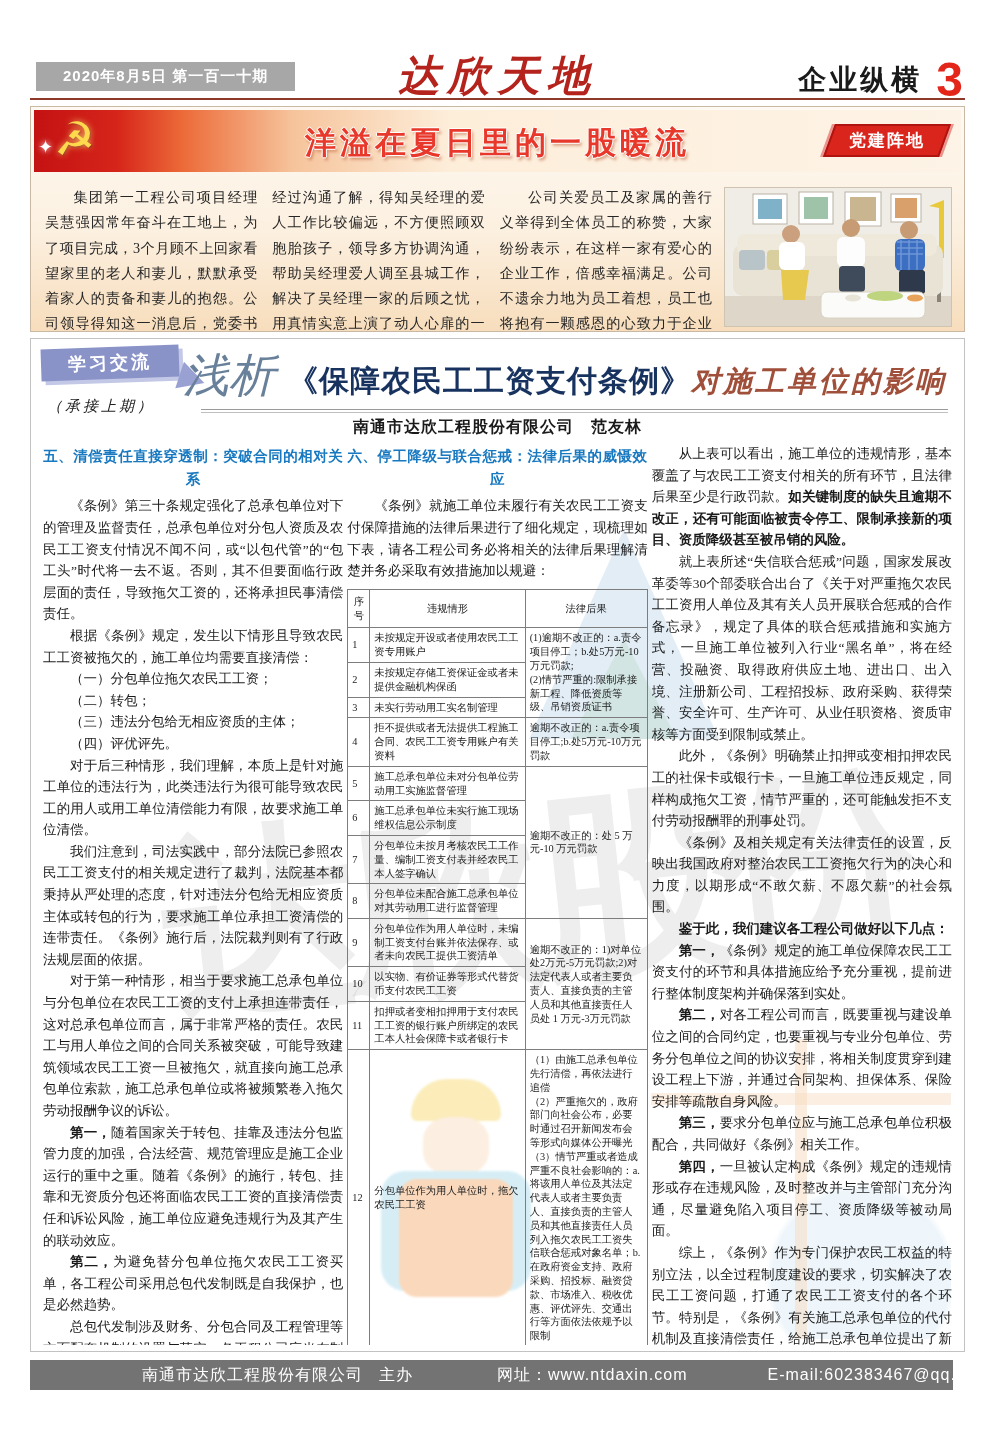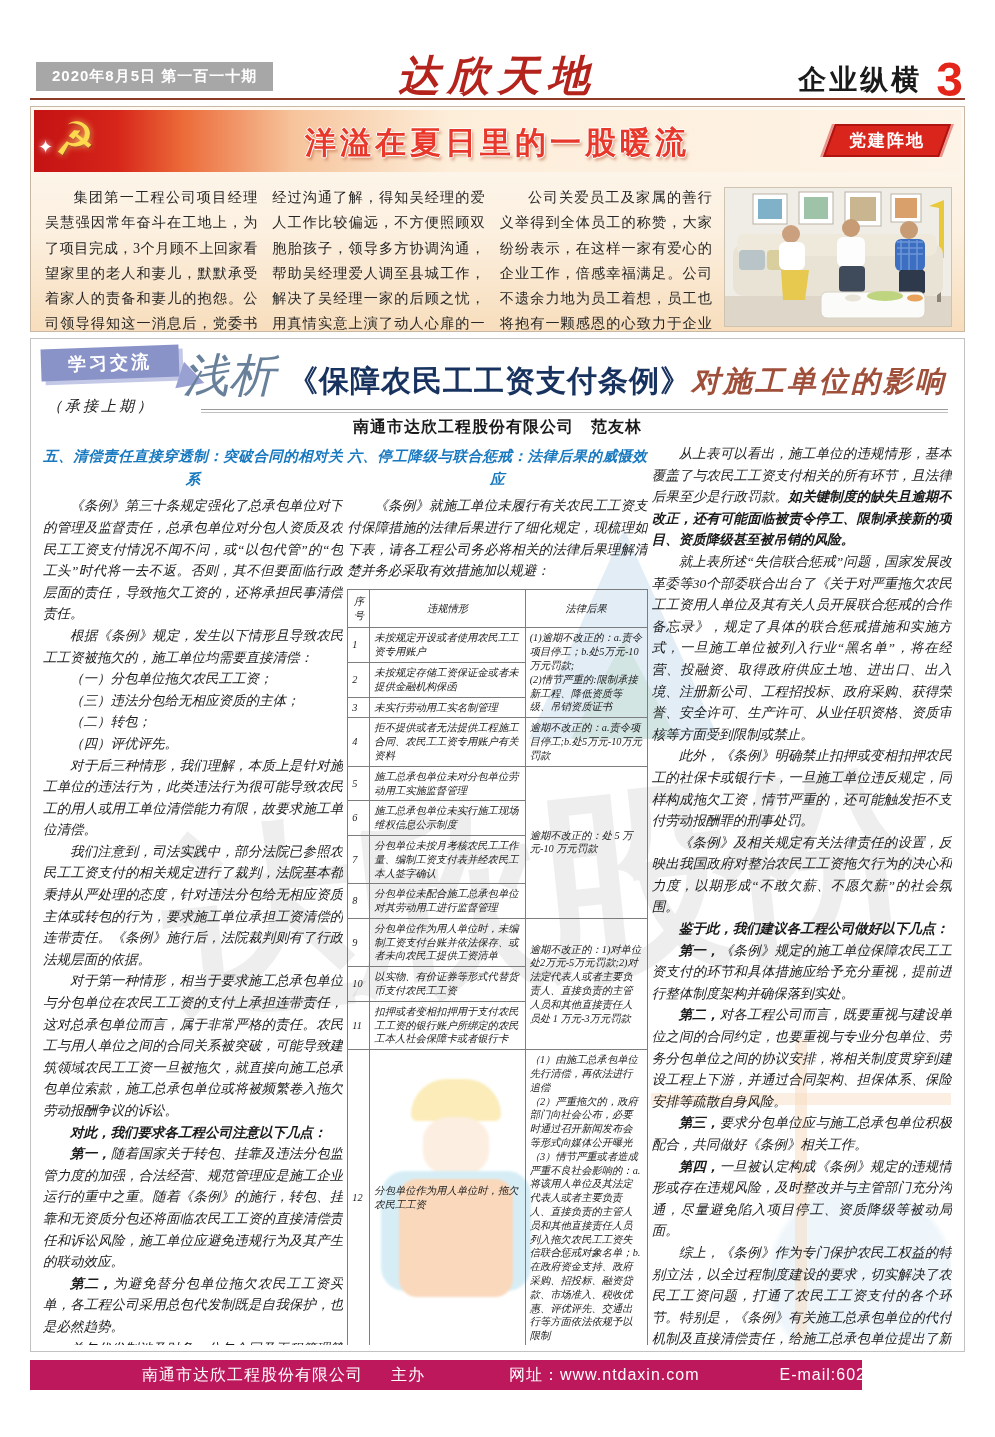--- a/index.html
+++ b/index.html
@@ -7,21 +7,21 @@
   .page {
     position: relative; width: 995px; height: 1437px; margin: 0 auto;
     background: #ffffff; overflow: hidden;
     font-family: "Liberation Serif", serif; color:#1a1a1a;
   }
   
   .hdr { position:absolute; left:30px; top:56px; width:935px; height:40px; }
   .date-box {
     position:absolute; left:6px; top:6px; background:#a7a7a7; color:#fff;
     font-family:"Liberation Sans", sans-serif; font-weight:bold; font-size:15px;
-    padding:5px 16px; letter-spacing:1px;
+    padding:5px 27px; letter-spacing:1px;
   }
   .masthead {
     position:absolute; left:0; right:0; top:-8px; text-align:center;
     color:#b5231d; font-size:42px; font-weight:bold; font-style:italic;
     font-family:"DejaVu Serif", serif; letter-spacing:8px;
   }
   .hdr-right { position:absolute; right:2px; top:-4px; white-space:nowrap; }
   .section-name { font-size:28px; font-weight:bold; letter-spacing:3px; font-family:"Liberation Serif", serif; vertical-align:middle;}
   .page-no { color:#e32619; font-size:48px; font-weight:bold; font-family:"Liberation Sans", sans-serif; vertical-align:middle; margin-left:10px;}
   .hdr-rule { position:absolute; left:30px; top:98px; width:935px; height:2px; background:#8d3a28; }
@@ -68,21 +68,21 @@
   .note-prev { position:absolute; left:16px; top:58px; font-size:15px; letter-spacing:3px; color:#222; font-style:italic;}
   .title-line { position:absolute; left:152px; top:6px; width:775px; white-space:nowrap;}
   .t-prefix { font-size:46px; color:#69809a; font-style:italic; font-family:"DejaVu Serif", serif; margin-right:13px;}
   .t-book { font-size:30px; color:#17325e; font-weight:900; font-family:"Liberation Sans", sans-serif; letter-spacing:1px;}
   .t-suffix { font-size:29px; color:#a0503a; font-weight:bold; font-style:italic; font-family:"DejaVu Serif", serif; letter-spacing:3px;}
   .title-underline { position:absolute; left:170px; right:16px; top:70px; height:4px;
     border-top:1px solid #9a9a9a; border-bottom:1px solid #c0c0c0;}
   .byline2 { position:absolute; left:0; right:0; top:78px; text-align:center;
     font-family:"Liberation Sans", sans-serif; font-weight:bold; font-size:16px; letter-spacing:1px;}
 
-  .cols { position:absolute; left:12px; right:12px; top:104px; bottom:6px; display:flex; gap:4px; z-index:2;font-style:italic;}
+  .cols { position:absolute; left:12px; right:12px; top:104px; bottom:6px; display:flex; gap:4px; z-index:2;}
   .col { flex:1 1 0; overflow:hidden; font-size:13.5px; line-height:1.6; text-align:justify; color:#1a1a1a;}
   .col p { text-indent:2em; }
   .col p b { font-family:"Liberation Sans", sans-serif; }
   .col-heading { color:#1879c0; font-weight:bold; text-align:center; text-indent:0;
     font-family:"Liberation Sans", sans-serif; font-size:14.5px; margin:2px 0 4px; letter-spacing:.5px;}
 
   
   table.law { width:100%; border-collapse:collapse; margin-top:7px; font-size:10.3px; line-height:1.34; color:#222;}
   table.law th, table.law td { border:1px solid #7d7d7d; padding:3px 4px; text-align:left; vertical-align:middle; background:transparent;}
   table.law th { text-align:center; font-weight:normal; padding:5px 2px;}
@@ -110,26 +110,26 @@
       linear-gradient(0deg, transparent 78%, rgba(232,150,70,.45) 78%, rgba(232,150,70,.45) 82%, transparent 82%),
       radial-gradient(circle at 70% 80%, rgba(120,180,220,.35) 0 28%, transparent 30%);}
   .wm-chicks { left:350px; top:960px; width:120px; height:46px; opacity:.4;
     background:
       radial-gradient(circle at 25% 55%, #fff 0 38%, transparent 40%),
       radial-gradient(circle at 72% 55%, #fff 0 38%, transparent 40%),
       radial-gradient(circle at 25% 30%, #f6b83c 0 10%, transparent 12%),
       radial-gradient(circle at 72% 30%, #f6b83c 0 10%, transparent 12%);}
 
   
-  .footer-bar { position:absolute; left:30px; top:1360px; width:832px; height:30px;
-    background:#be185d; color:#fff; display:flex; align-items:center;
+  .footer-bar { position:absolute; left:30px; top:1360px; width:923px; height:30px;
+    background:#737373; color:#fff; display:flex; align-items:center;
     font-family:"Liberation Sans", sans-serif; font-size:16px; letter-spacing:1px;}
   .footer-bar span { white-space:nowrap; }
   .f-company { margin-left:112px; }
-  .f-host { margin-left:28px;font-family:Liberation Serif, serif; }
+  .f-host { margin-left:16px;font-family:Liberation Serif, serif; }
   .f-web { margin-left:84px; }
   .f-mail { margin-left:80px; }
 </style>
 </head>
 <body>
 
 <div class="page">
 
   <div class="hdr">
     <div class="date-box">2020年8月5日  第一百一十期</div>
@@ -224,33 +224,32 @@
       <div class="col">
         <div class="col-heading">五、清偿责任直接穿透制：突破合同的相对关系</div>
         <div>
 
             <p><b></b><span>《条例》第三十条规定强化了总承包单位对下的管理及监督责任，总承包单位对分包人资质及农民工工资支付情况不闻不问，或“以包代管”的“包工头”时代将一去不返。否则，其不但要面临行政层面的责任，导致拖欠工资的，还将承担民事清偿责任。</span><b></b></p>
 
             <p><b></b><span>根据《条例》规定，发生以下情形且导致农民工工资被拖欠的，施工单位均需要直接清偿：</span><b></b></p>
 
             <p><b></b><span>（一）分包单位拖欠农民工工资；</span><b></b></p>
 
+            <p><b></b><span>（二）转包；</span><b></b></p>
+
             <p><b></b><span>（三）违法分包给无相应资质的主体；</span><b></b></p>
 
-            <p><b></b><span>（二）转包；</span><b></b></p>
-
             <p><b></b><span>（四）评优评先。</span><b></b></p>
 
             <p><b></b><span>对于后三种情形，我们理解，本质上是针对施工单位的违法行为，此类违法行为很可能导致农民工的用人或用工单位清偿能力有限，故要求施工单位清偿。</span><b></b></p>
 
             <p><b></b><span>我们注意到，司法实践中，部分法院已参照农民工工资支付的相关规定进行了裁判，法院基本都秉持从严处理的态度，针对违法分包给无相应资质主体或转包的行为，要求施工单位承担工资清偿的连带责任。《条例》施行后，法院裁判则有了行政法规层面的依据。</span><b></b></p>
 
             <p><b></b><span>对于第一种情形，相当于要求施工总承包单位与分包单位在农民工工资的支付上承担连带责任，这对总承包单位而言，属于非常严格的责任。农民工与用人单位之间的合同关系被突破，可能导致建筑领域农民工工资一旦被拖欠，就直接向施工总承包单位索款，施工总承包单位或将被频繁卷入拖欠劳动报酬争议的诉讼。</span><b></b></p>
 
-            <p><b>对此，我们要求各工程公司注意以下几点：</b><span></span><b></b></p>
 
             <p><b>第一，</b><span>随着国家关于转包、挂靠及违法分包监管力度的加强，合法经营、规范管理应是施工企业运行的重中之重。随着《条例》的施行，转包、挂靠和无资质分包还将面临农民工工资的直接清偿责任和诉讼风险，施工单位应避免违规行为及其产生的联动效应。</span><b></b></p>
 
             <p><b>第二，</b><span>为避免替分包单位拖欠农民工工资买单，各工程公司采用总包代发制既是自我保护，也是必然趋势。</span><b></b></p>
 
             <p><b></b><span>总包代发制涉及财务、分包合同及工程管理等方面配套机制的设置与落实，各工程公司应当在制度设计上重点强化。</span><b></b></p>
 
           </div>
       </div>
 

